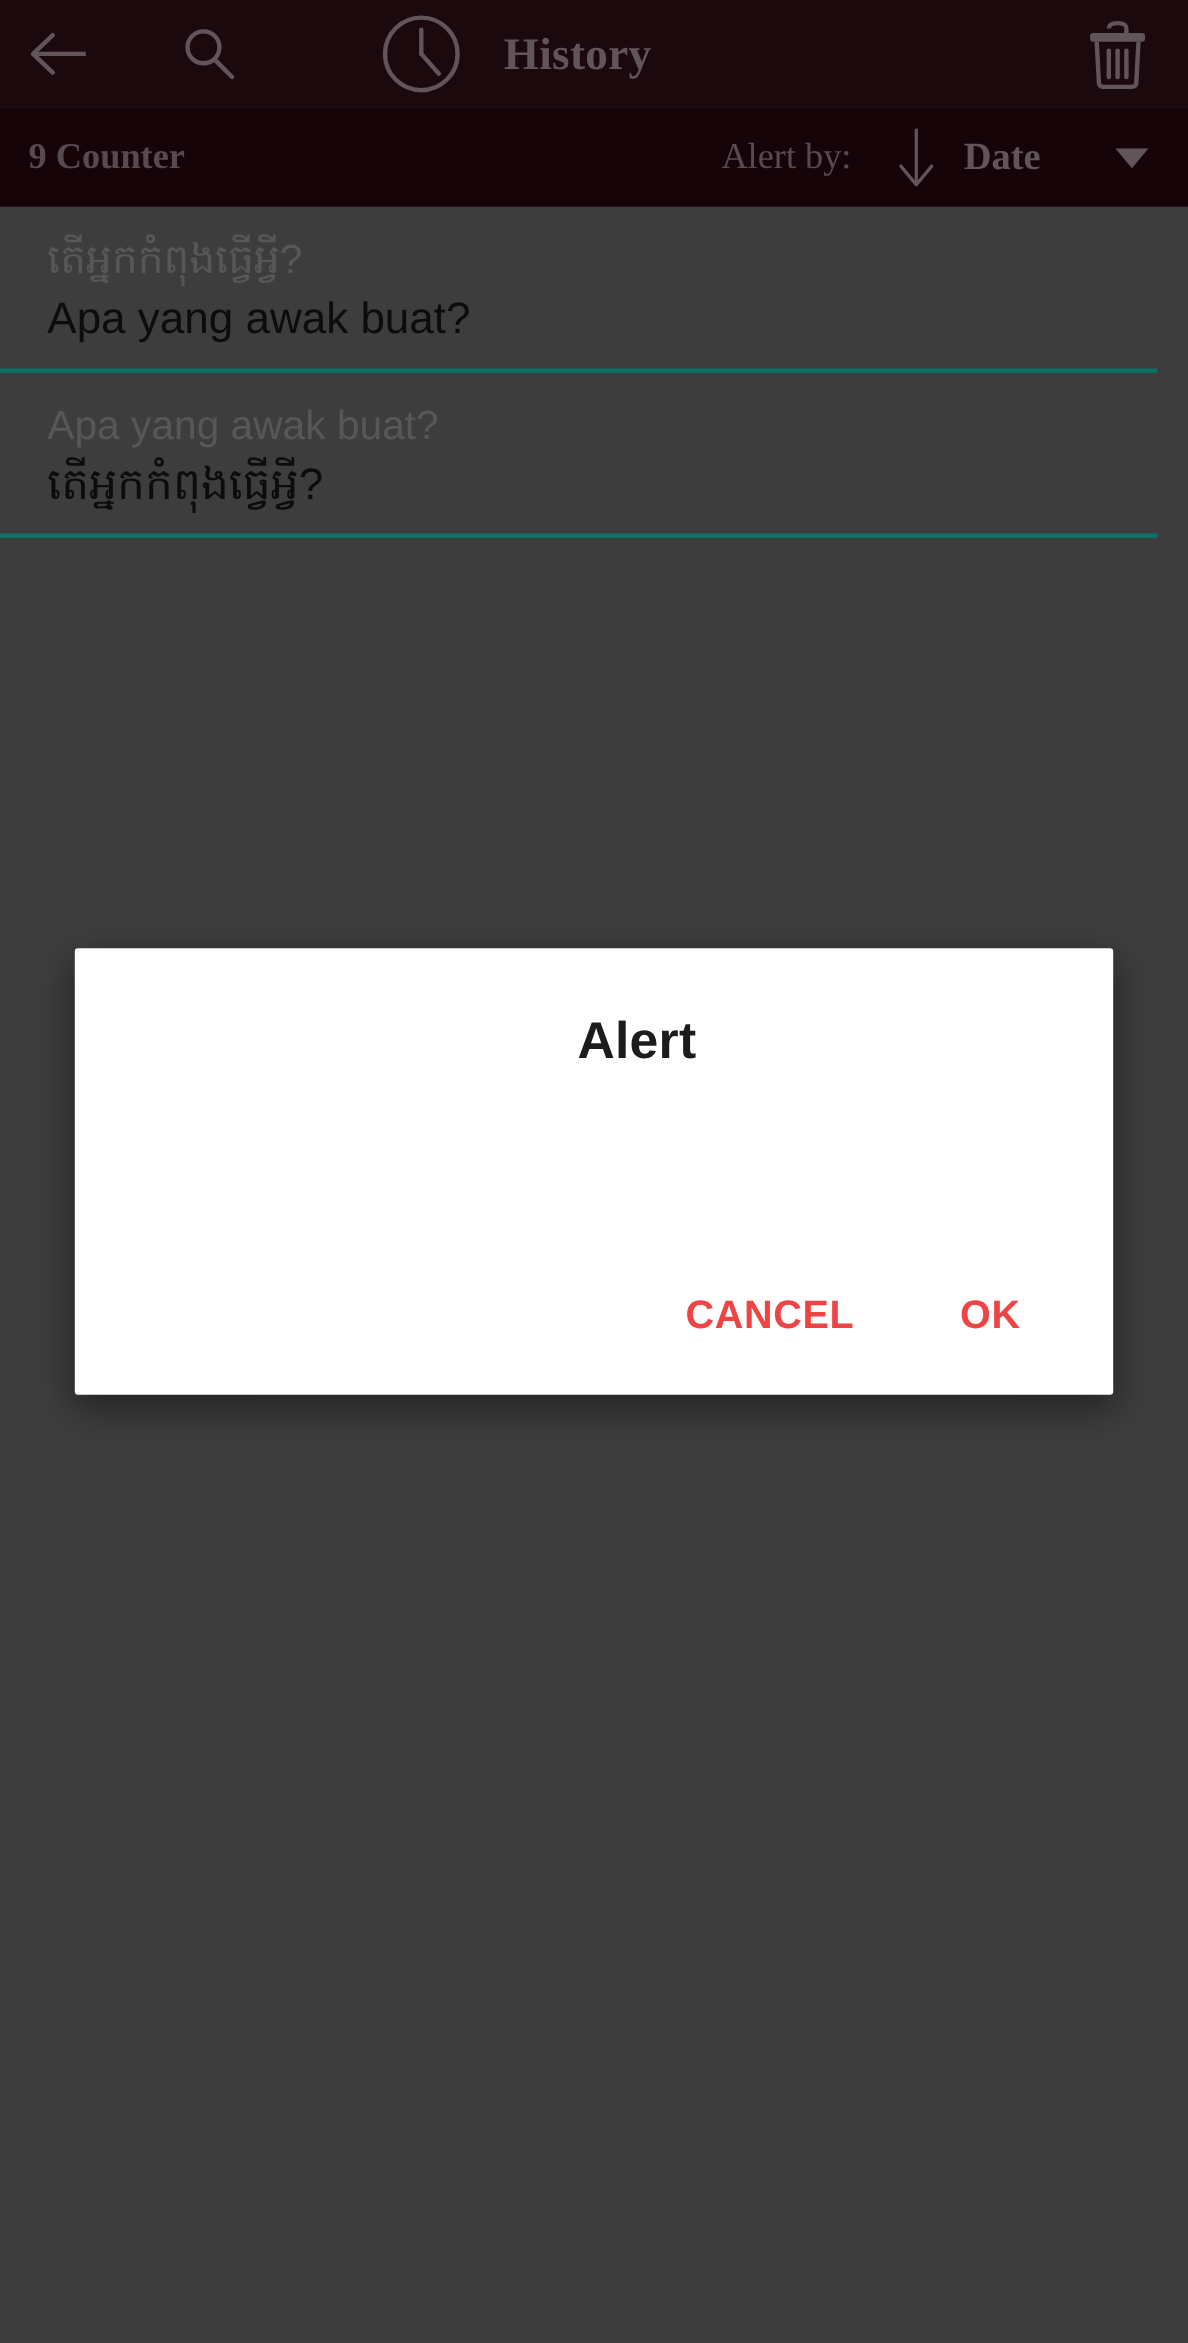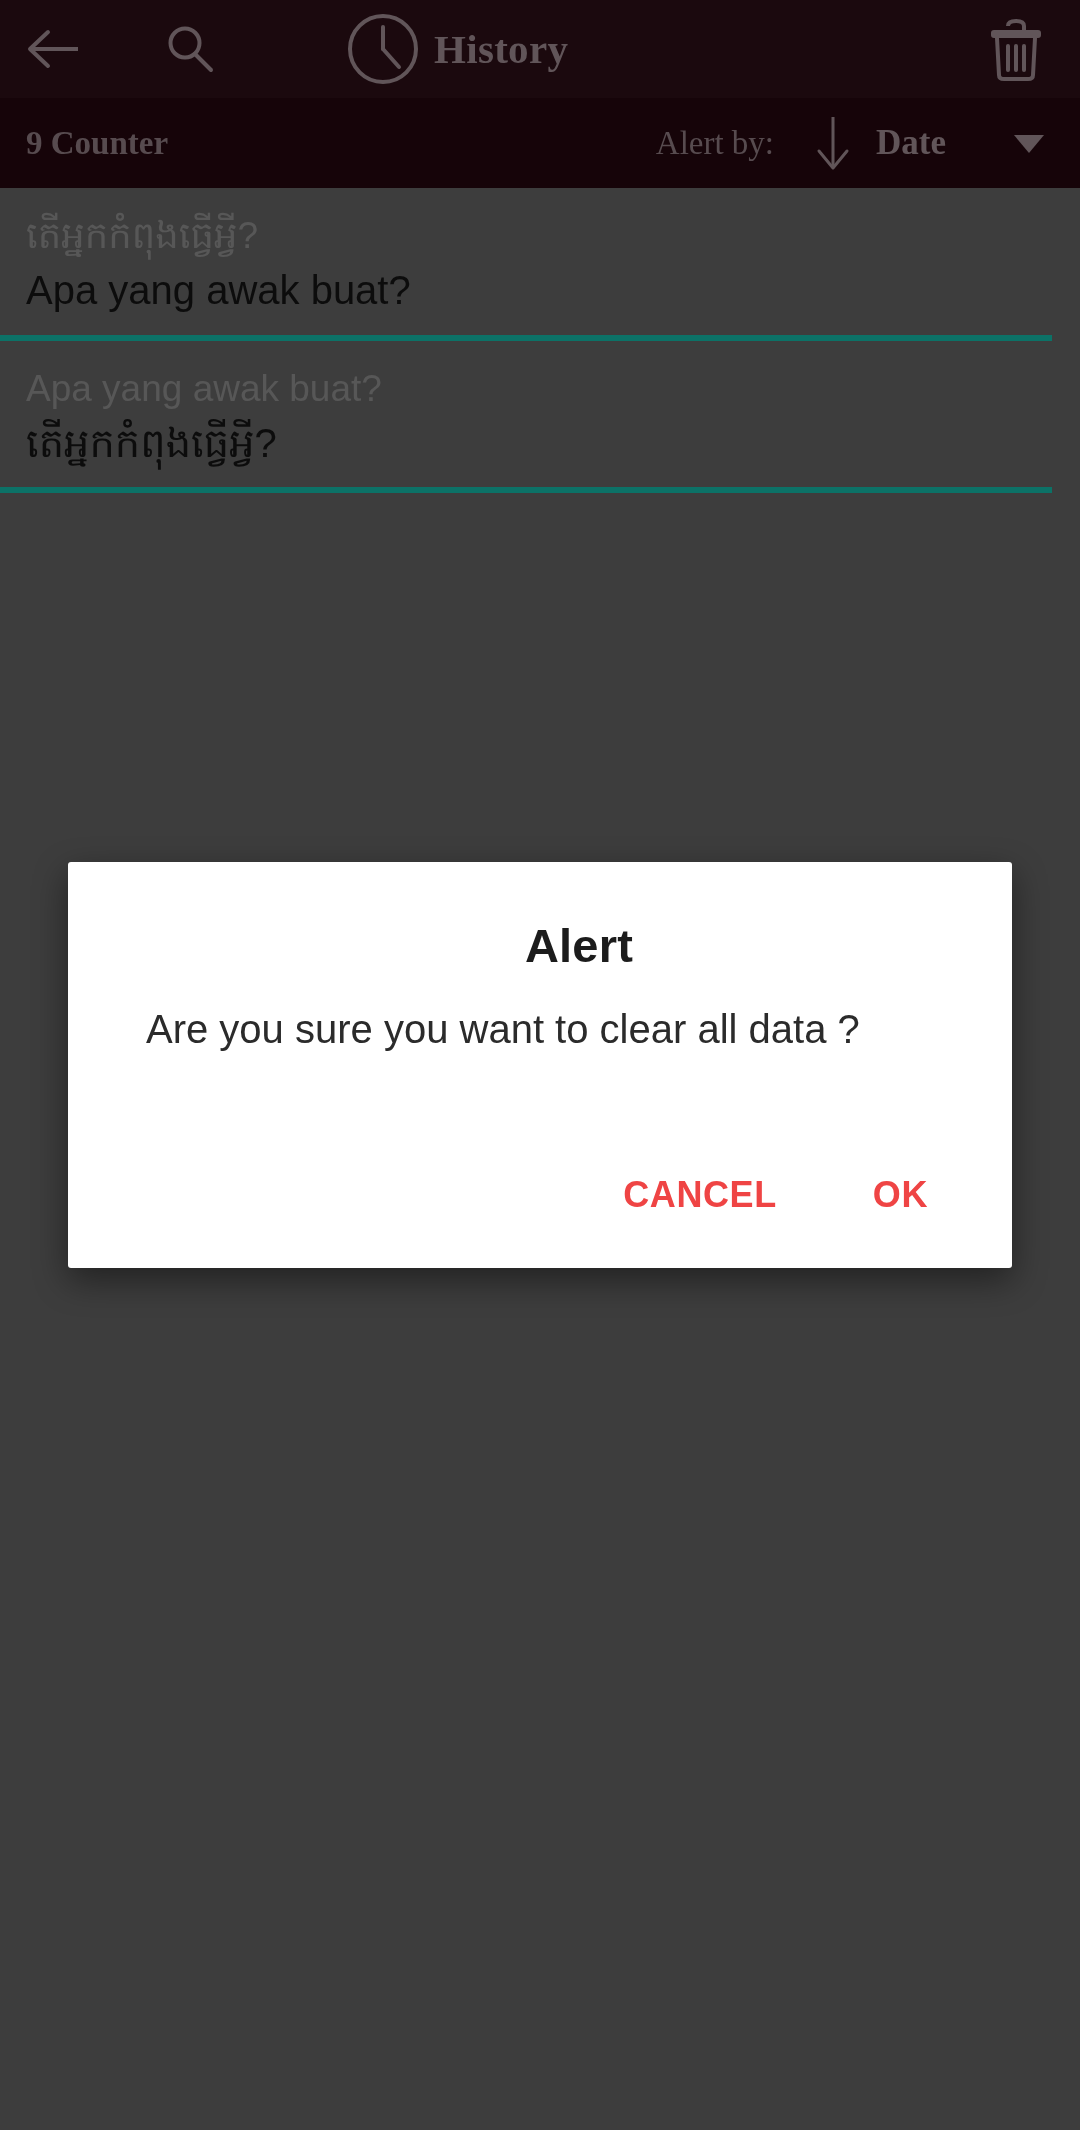--- a/index.html
+++ b/index.html
@@ -23,21 +23,21 @@
     background:#2d0f18;
     display:flex; align-items:center;
   }
   .appbar .icon-btn{
     display:flex; align-items:center; justify-content:center;
     flex:0 0 auto;
   }
   .back-btn{ width:96px; height:98px; margin-left:6px; }
   .search-btn{ width:96px; height:98px; margin-left:40px; }
   .title-wrap{
-    display:flex; align-items:center; gap:14px;
+    display:flex; align-items:center; gap:38px;
     margin-left:108px;
   }
   .clock-ic{ width:74px; height:74px; }
   .appbar-title{
     font-family:"Liberation Serif", serif;
     font-weight:bold; font-size:41px; color:#9d8a90;
     letter-spacing:.3px;
   }
   .trash-btn{
     position:absolute; right:16px; top:0; width:96px; height:98px;
@@ -71,22 +71,22 @@
   }
   .sort-caret{
     width:34px; height:34px; margin-left:66px; margin-right:8px;
   }
 
   
   .list{
     position:absolute; left:0; top:188px; width:1080px;
   }
   .list-row{
-    padding:24px 26px 10px 26px;
-    border-bottom:6px solid #14b8a6;
+    padding:24px 26px 10px 43px;
+    border-bottom:4px solid #14b8a6;
     margin:0 0 0 0;
   }
   .list-row{ margin-right:28px; }
   .row-src{
     font-size:37px; color:#8d8d8d; line-height:1.28;
     margin-bottom:6px; white-space:nowrap;
   }
   .row-dst{
     font-size:40px; color:#141414; line-height:1.28;
     margin-bottom:8px; white-space:nowrap;
@@ -198,18 +198,17 @@
       <div class="row-dst">តើអ្នកកំពុងធ្វើអ្វី?</div>
     </div>
 
   </div>
 </div>
 
 <div id="scrim"></div>
 
 <div id="alert-dialog">
   <div class="dlg-title">Alert</div>
-  <div class="dlg-msg">Are you sure you want to clear all data ?</div>
   <div class="dlg-actions">
     <button class="dlg-btn cancel">CANCEL</button>
     <button class="dlg-btn ok">OK</button>
   </div>
 </div>
 
 </body></html>

